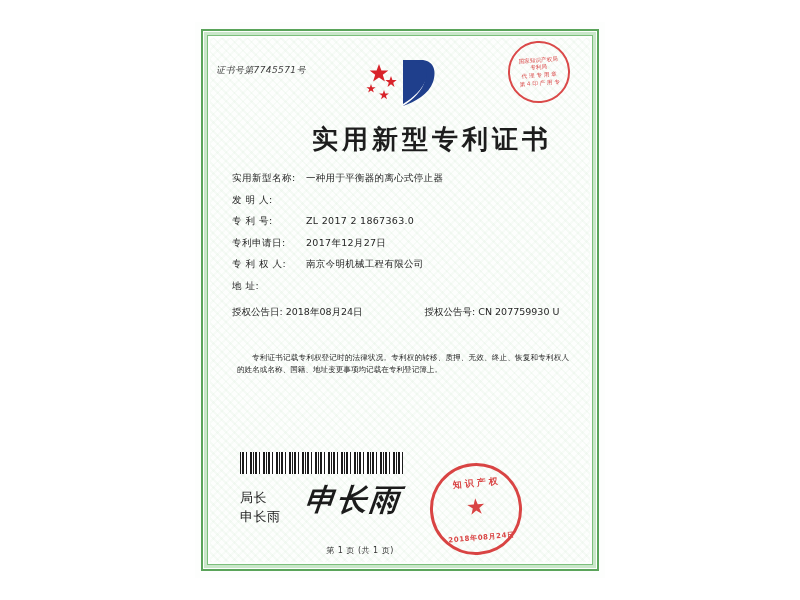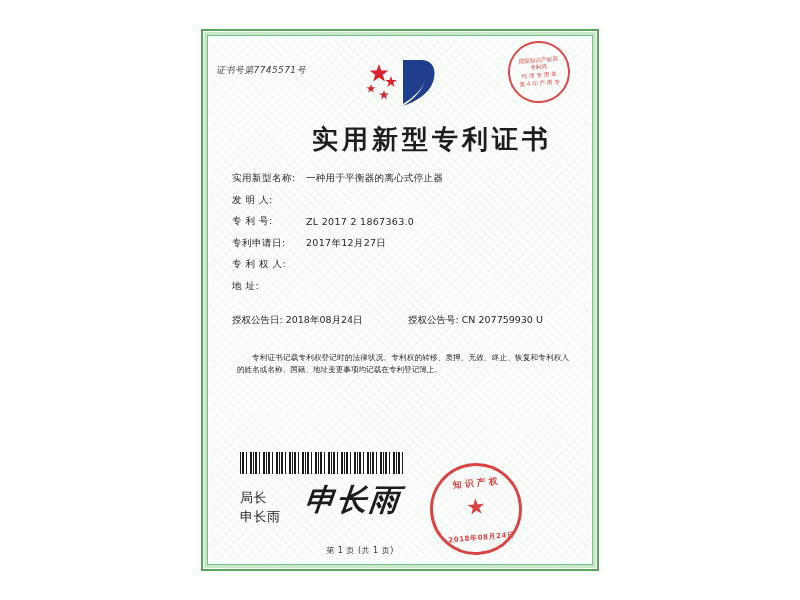--- a/index.html
+++ b/index.html
@@ -103,44 +103,44 @@
 
   
   .fields {
     position: absolute;
     left: 232px;
     top: 172px;
     width: 344px;
   }
   .frow {
     display: flex;
-    align-items: center;
+    align-items: flex-start;
     font-size: 9.5px;
     color: #262626;
     margin-bottom: 8.5px;
     white-space: nowrap;
   }
   .flabel {
     width: 74px;
     flex: 0 0 74px;
     letter-spacing: .5px;
   }
   .fvalue {
     flex: 1 1 auto;
     letter-spacing: .3px;
   }
   .grant-row {
     display: flex;
     font-size: 9.5px;
     color: #262626;
-    margin-top: 21px;
+    margin-top: 13px;
     white-space: nowrap;
   }
   .grant-left { width: 176px; flex: 0 0 176px; }
-  .grant-right { flex: 1 1 auto; }
+  .grant-right { flex: 1 1 auto; text-align: center; }
 
   
   .body {
     position: absolute;
     left: 237px;
     top: 352px;
     width: 332px;
     font-size: 7.6px;
     line-height: 1.62;
     color: #2b2b2b;
@@ -303,20 +303,21 @@
     <div class="frow">
       <span class="flabel">专 利 号:</span>
       <span class="fvalue">ZL 2017 2 1867363.0</span>
     </div>
     <div class="frow">
       <span class="flabel">专利申请日:</span>
       <span class="fvalue">2017年12月27日</span>
     </div>
     <div class="frow">
       <span class="flabel">专 利 权 人:</span>
+      <span class="fvalue">南京今明机械工程有限公司</span>
     </div>
     <div class="frow">
       <span class="flabel">地        址:</span>
     </div>
 
     <div class="grant-row">
       <span class="grant-left">
         <span>授权公告日:</span>
         <span>2018年08月24日</span>
       </span>

